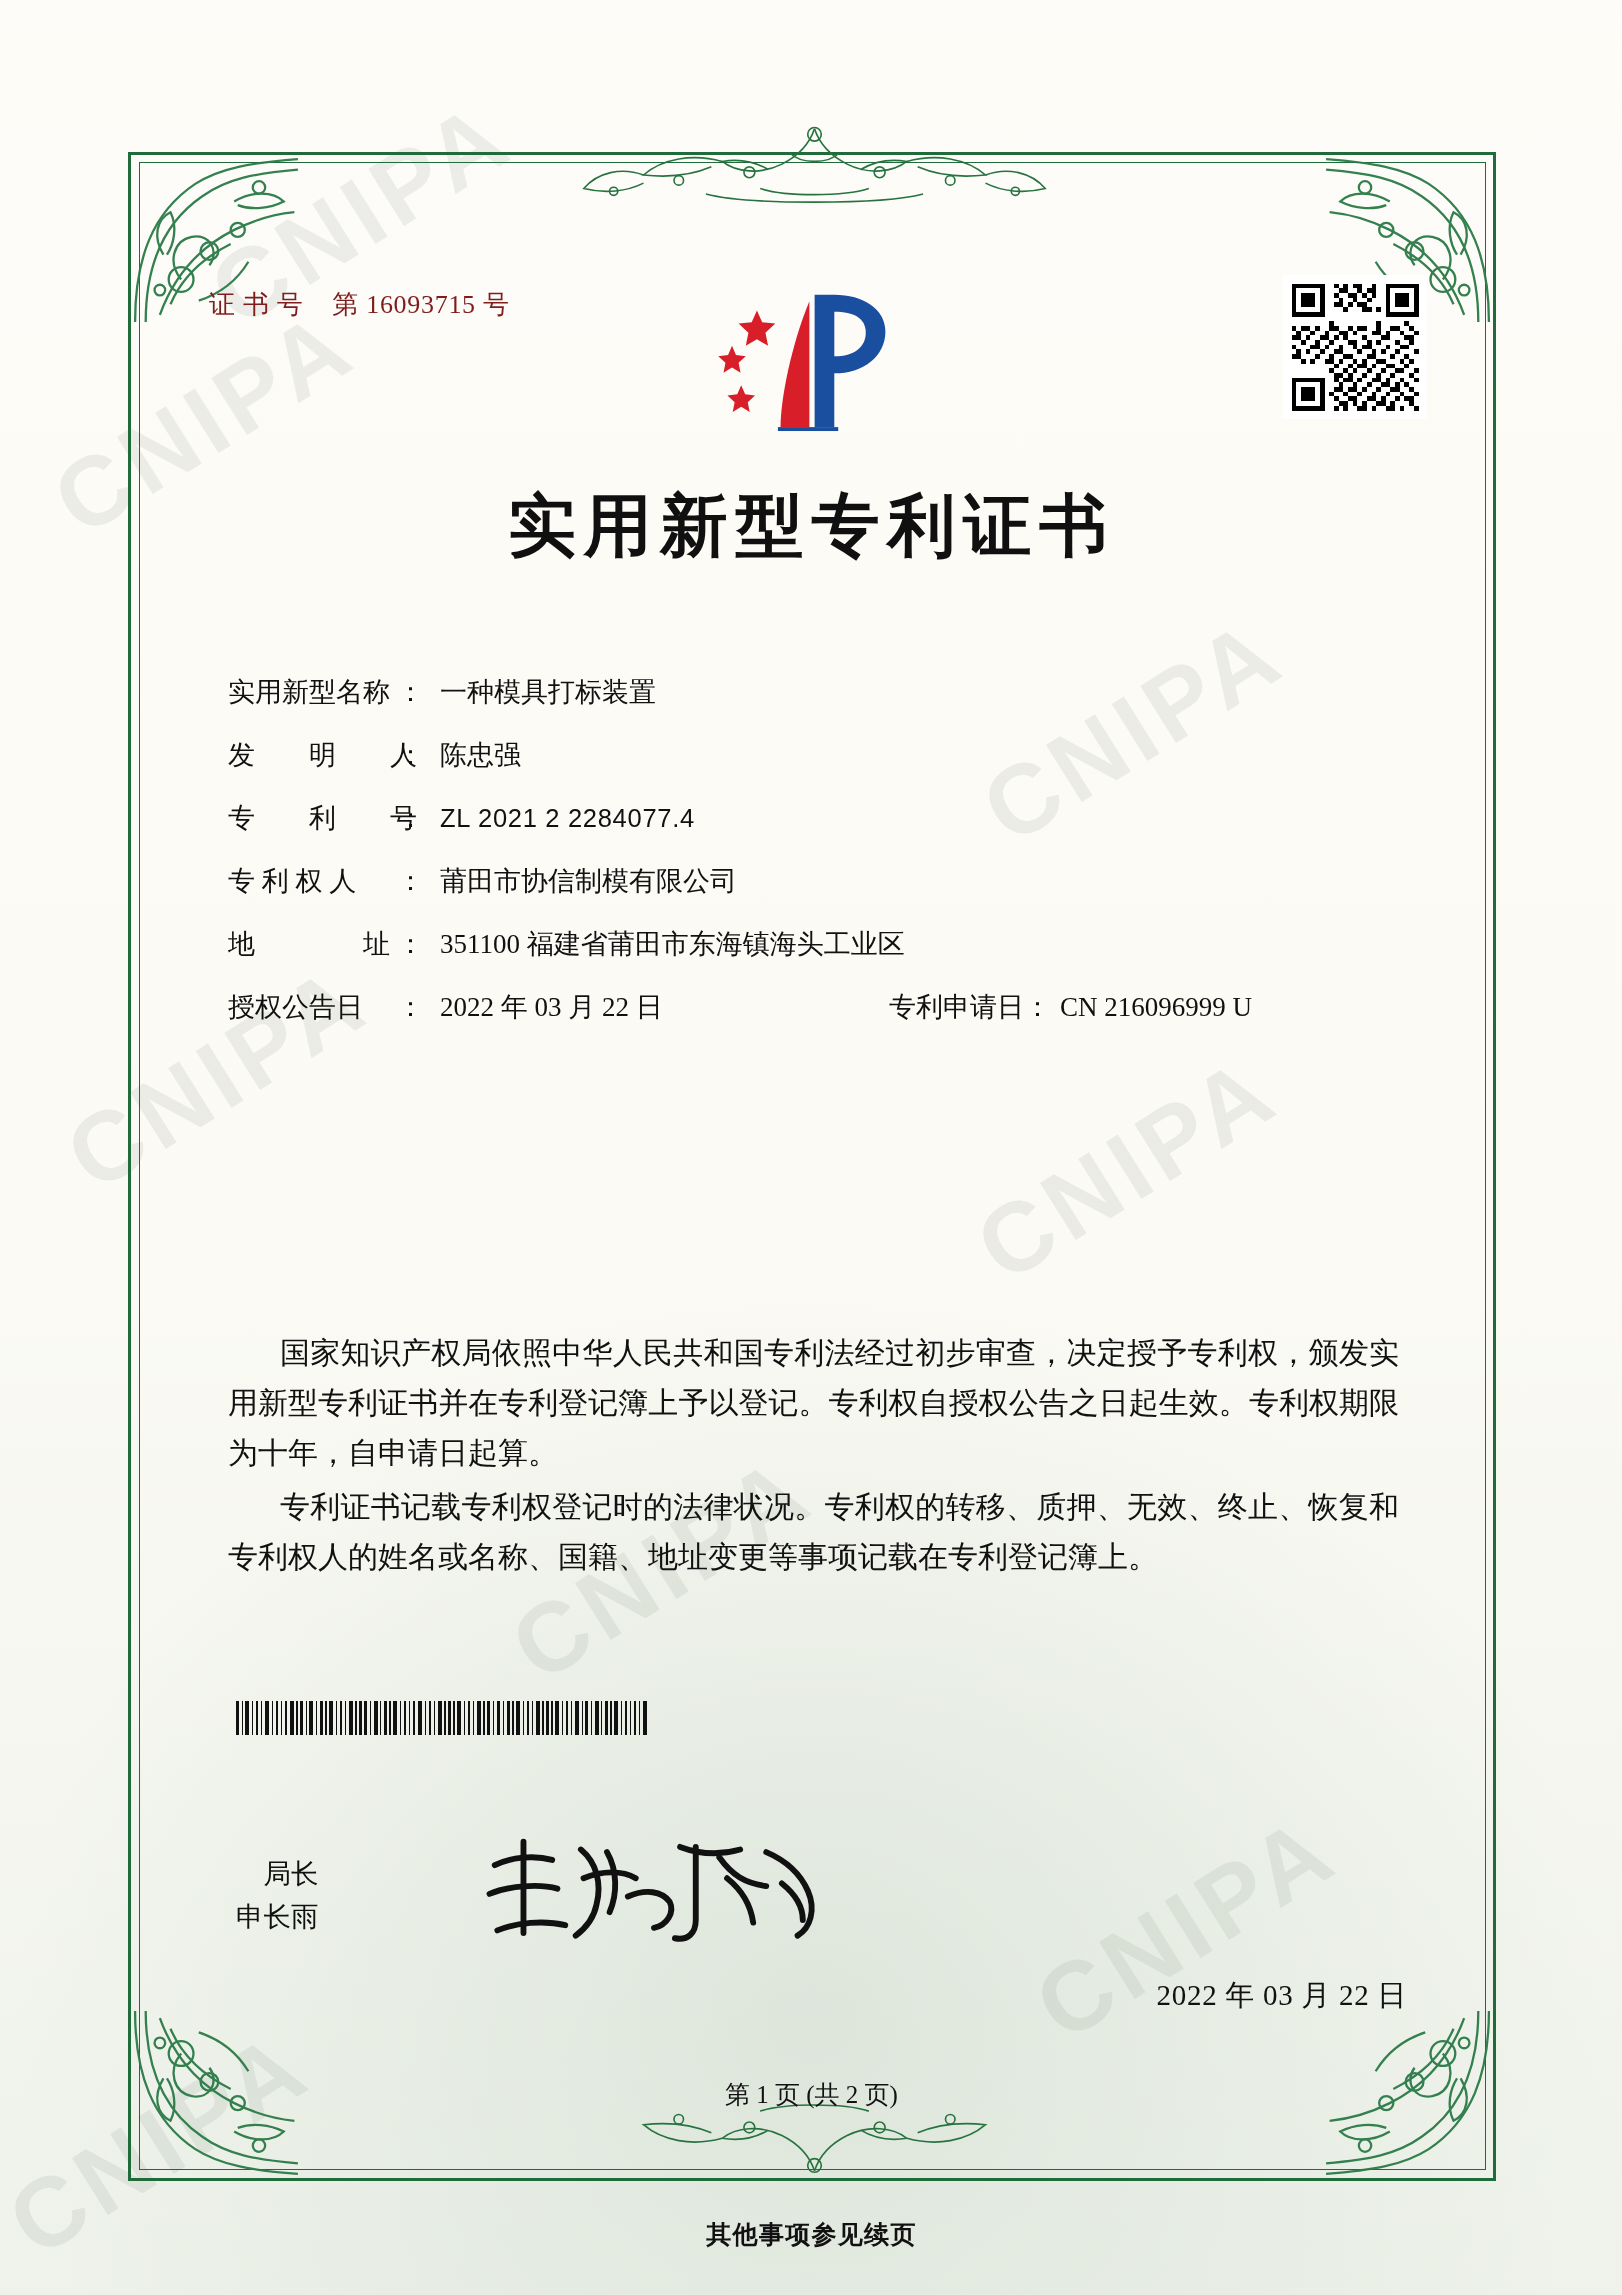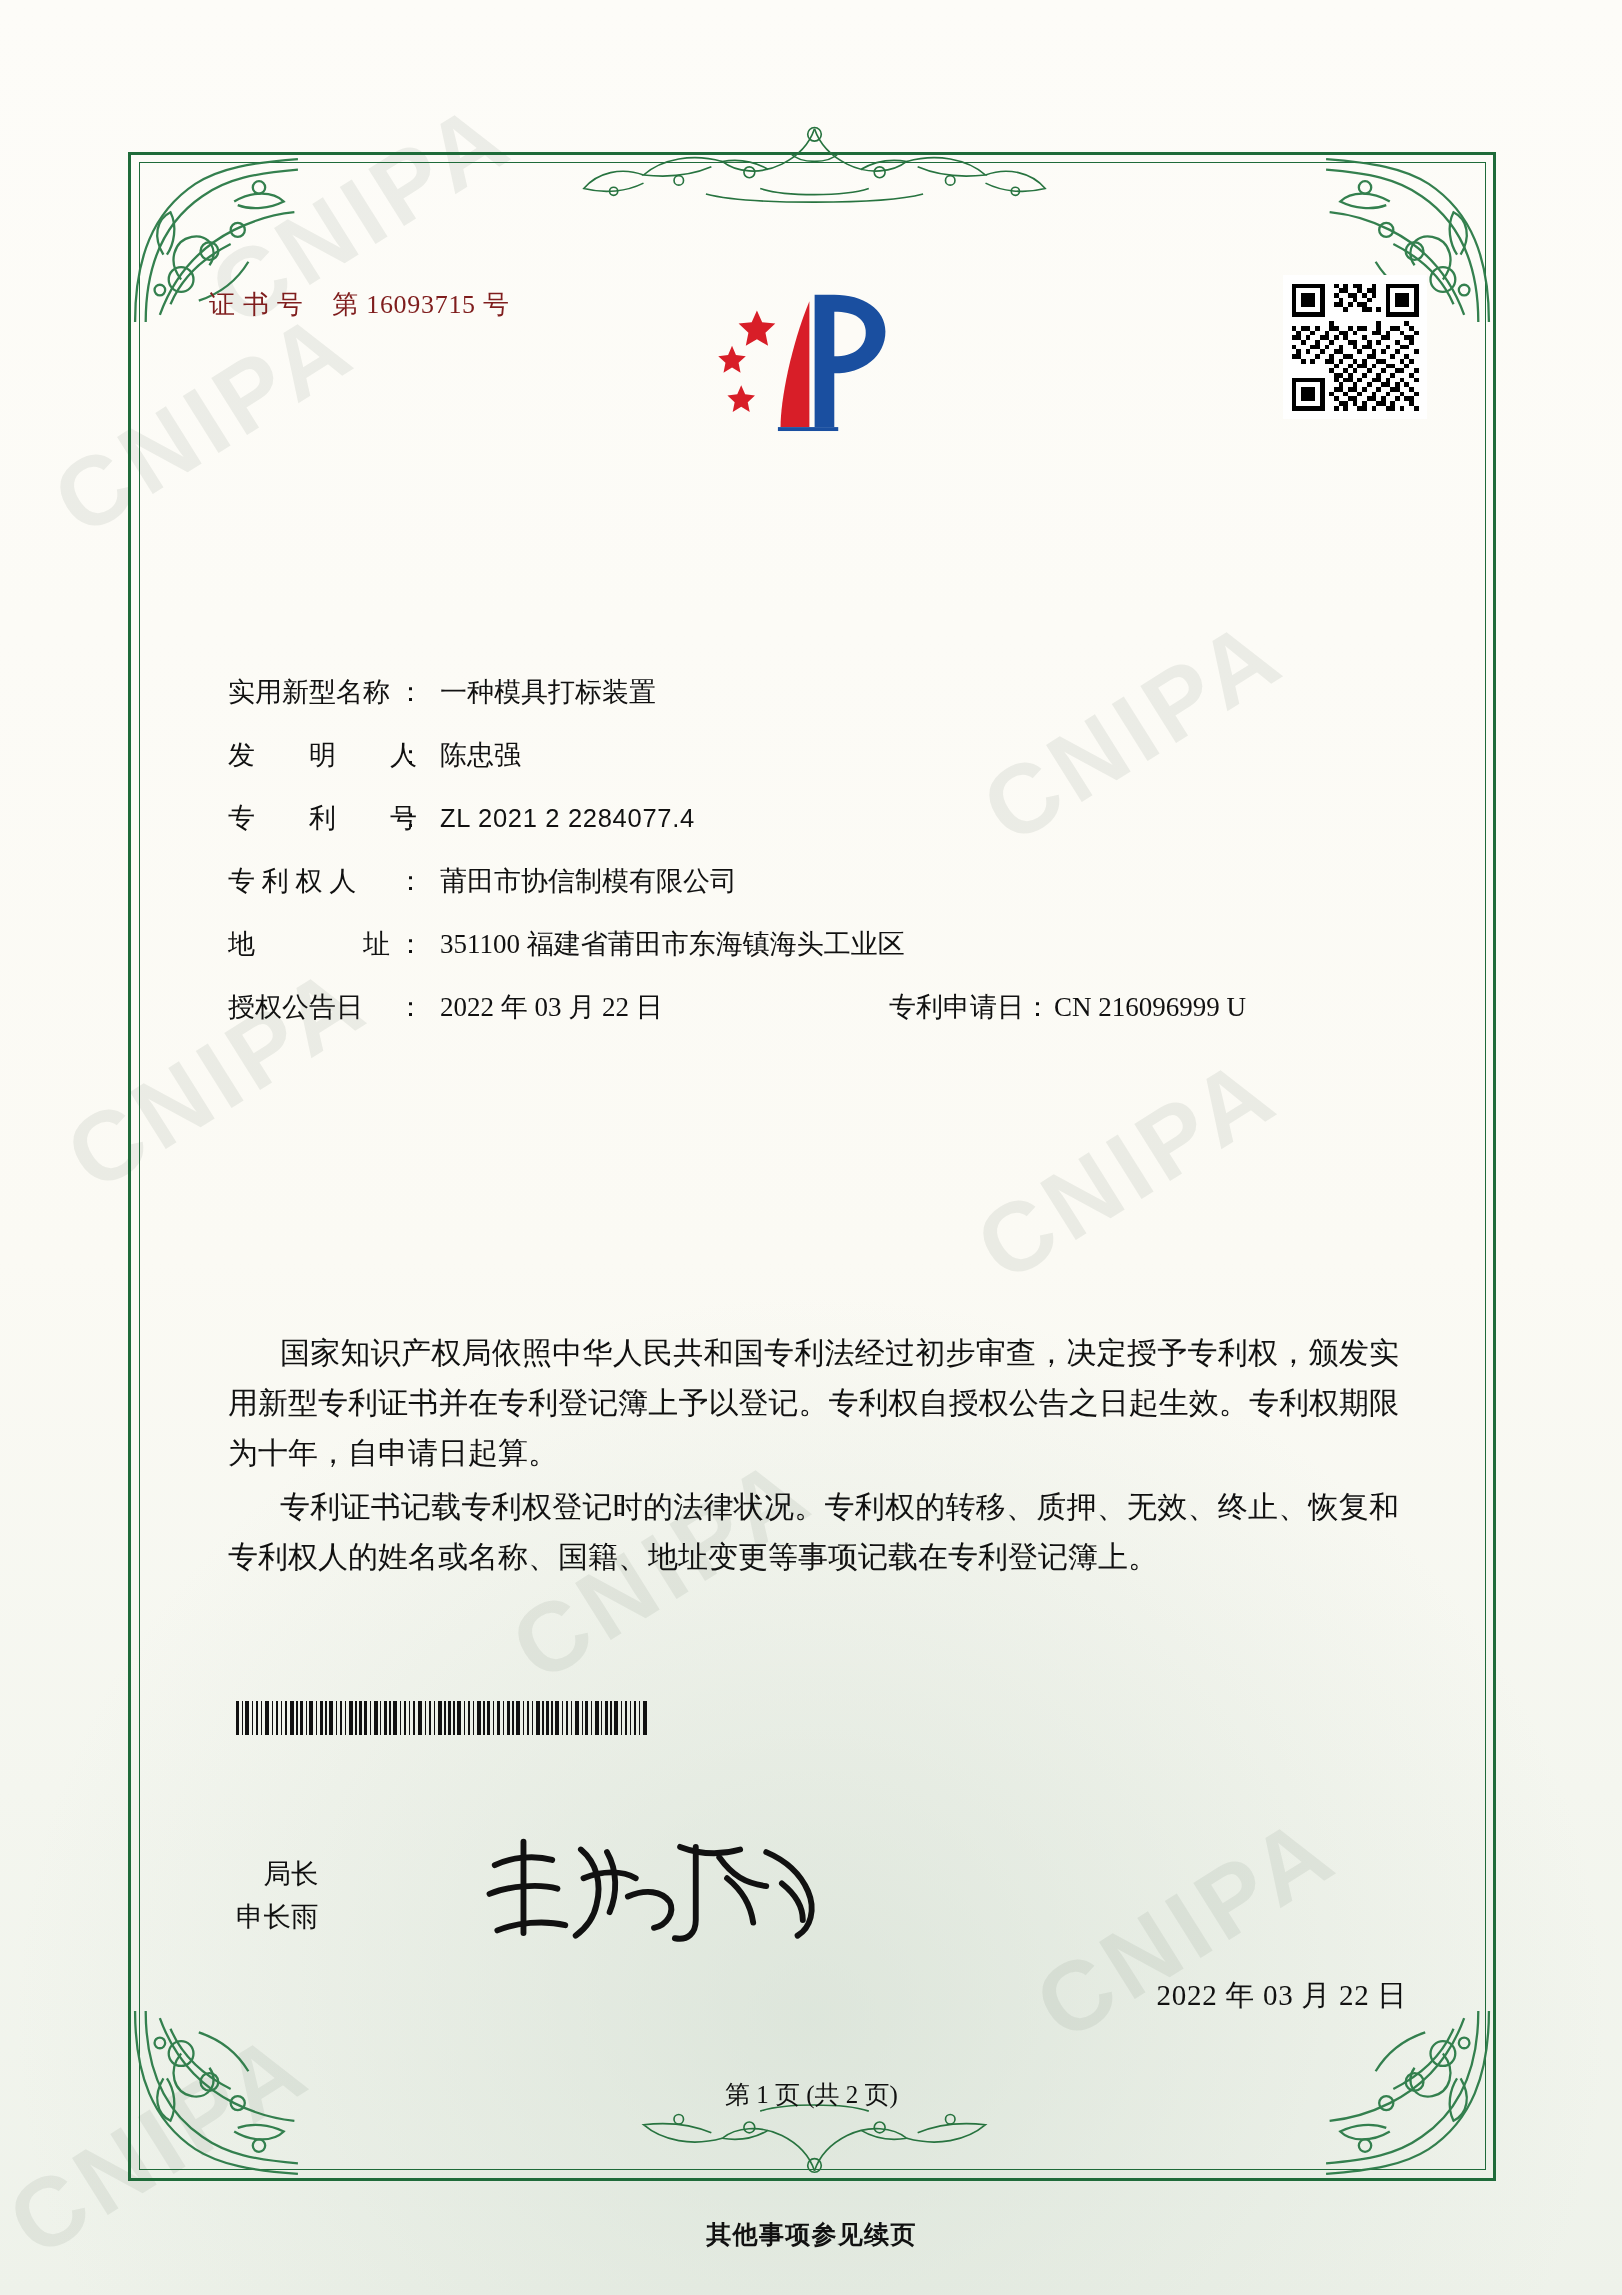--- a/index.html
+++ b/index.html
@@ -566,41 +566,42 @@
 
       <path d="M176 40 L176 232 L132 232 C132 190 148 108 176 40 Z" fill="#d81e28"></path>
 
       <path d="M184 30 L184 232 L214 232 L214 150 C258 150 292 124 292 86 C292 52 258 30 214 30 Z" fill="#1a4fa0"></path>
       <path d="M214 56 L214 124 C244 124 262 110 262 88 C262 66 244 56 214 56 Z" fill="#fdfbf6"></path>
 
       <rect x="128" y="232" width="92" height="6" fill="#1a4fa0"></rect>
     </svg>
   </div>
 
+  <div class="cert-title">实用新型专利证书</div>
 
   <div class="fields">
     <div class="field-row">
       <span class="f-label">实用新型名称</span><span class="f-colon">：</span><span class="f-value">一种模具打标装置</span>
     </div>
     <div class="field-row">
       <span class="f-label">发　　明　　人</span><span class="f-colon">：</span><span class="f-value">陈忠强</span>
     </div>
     <div class="field-row">
       <span class="f-label">专　　利　　号</span><span class="f-colon">：</span><span class="f-value mono-val">ZL 2021 2 2284077.4</span>
     </div>
     <div class="field-row">
       <span class="f-label">专 利 权 人</span><span class="f-colon">：</span><span class="f-value">莆田市协信制模有限公司</span>
     </div>
     <div class="field-row">
       <span class="f-label">地　　　　址</span><span class="f-colon">：</span><span class="f-value">351100 福建省莆田市东海镇海头工业区</span>
     </div>
     <div class="pub-row">
       <span class="f-label">授权公告日</span><span class="f-colon">：</span><span class="f-value">2022 年 03 月 22 日</span>
       <span class="pub-second">
-        <span>专利申请日</span><span>：</span><span style="margin-left:3px">CN 216096999 U</span>
+        <span>专利申请日</span><span>：</span><span style="margin-left:9px">CN 216096999 U</span>
       </span>
     </div>
   </div>
 
   <div class="paras">
     <p class="para">国家知识产权局依照中华人民共和国专利法经过初步审查，决定授予专利权，颁发实用新型专利证书并在专利登记簿上予以登记。专利权自授权公告之日起生效。专利权期限为十年，自申请日起算。</p>
     <p class="para">专利证书记载专利权登记时的法律状况。专利权的转移、质押、无效、终止、恢复和专利权人的姓名或名称、国籍、地址变更等事项记载在专利登记簿上。</p>
   </div>
 
   <div class="barcode">

